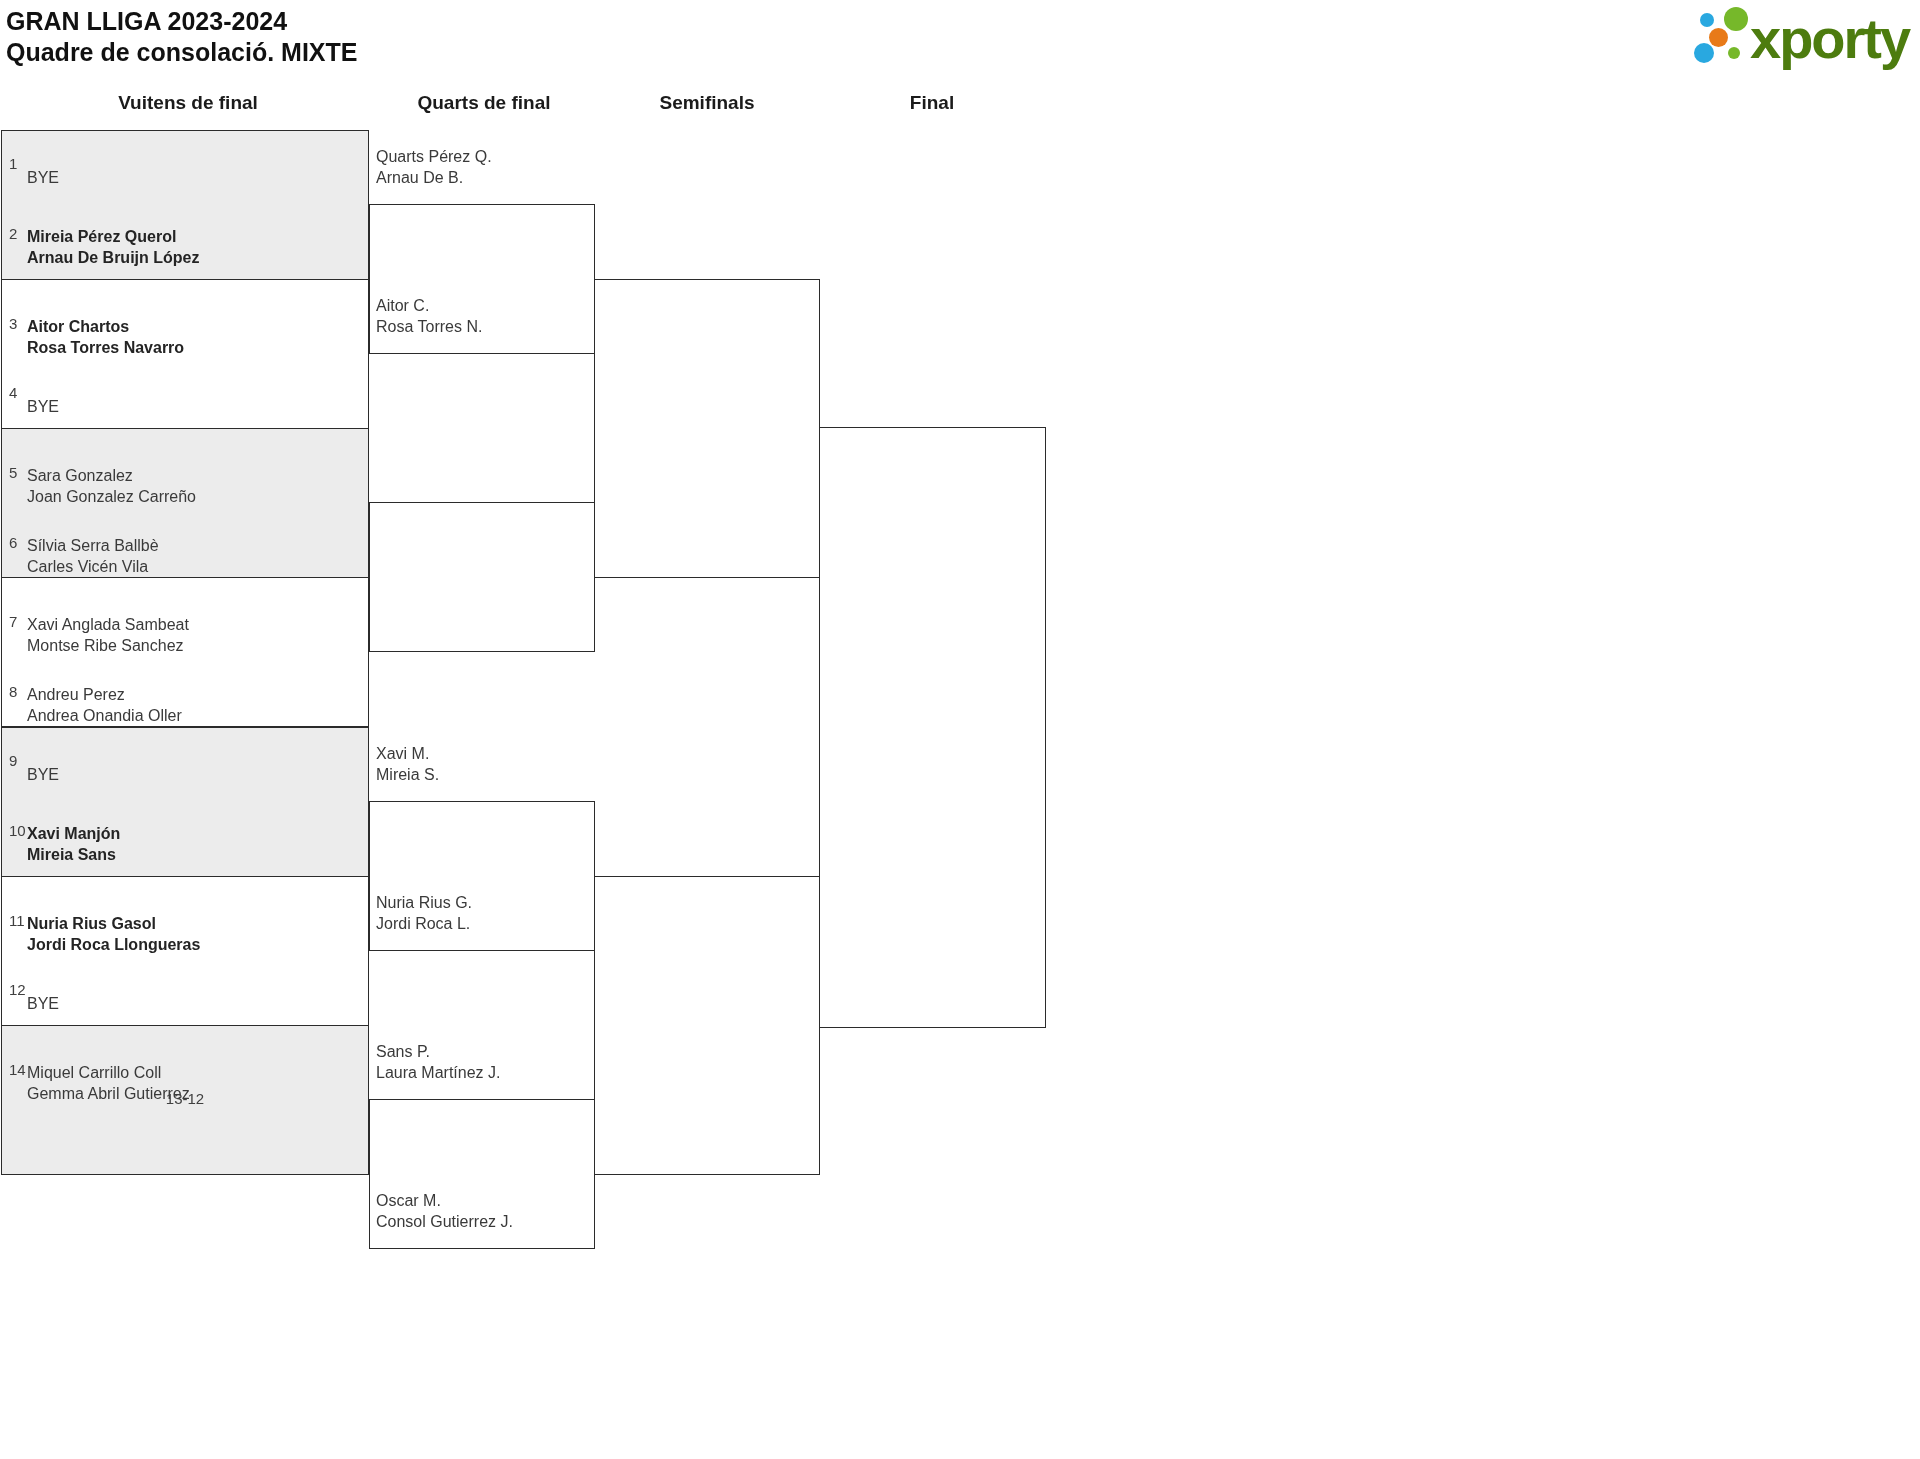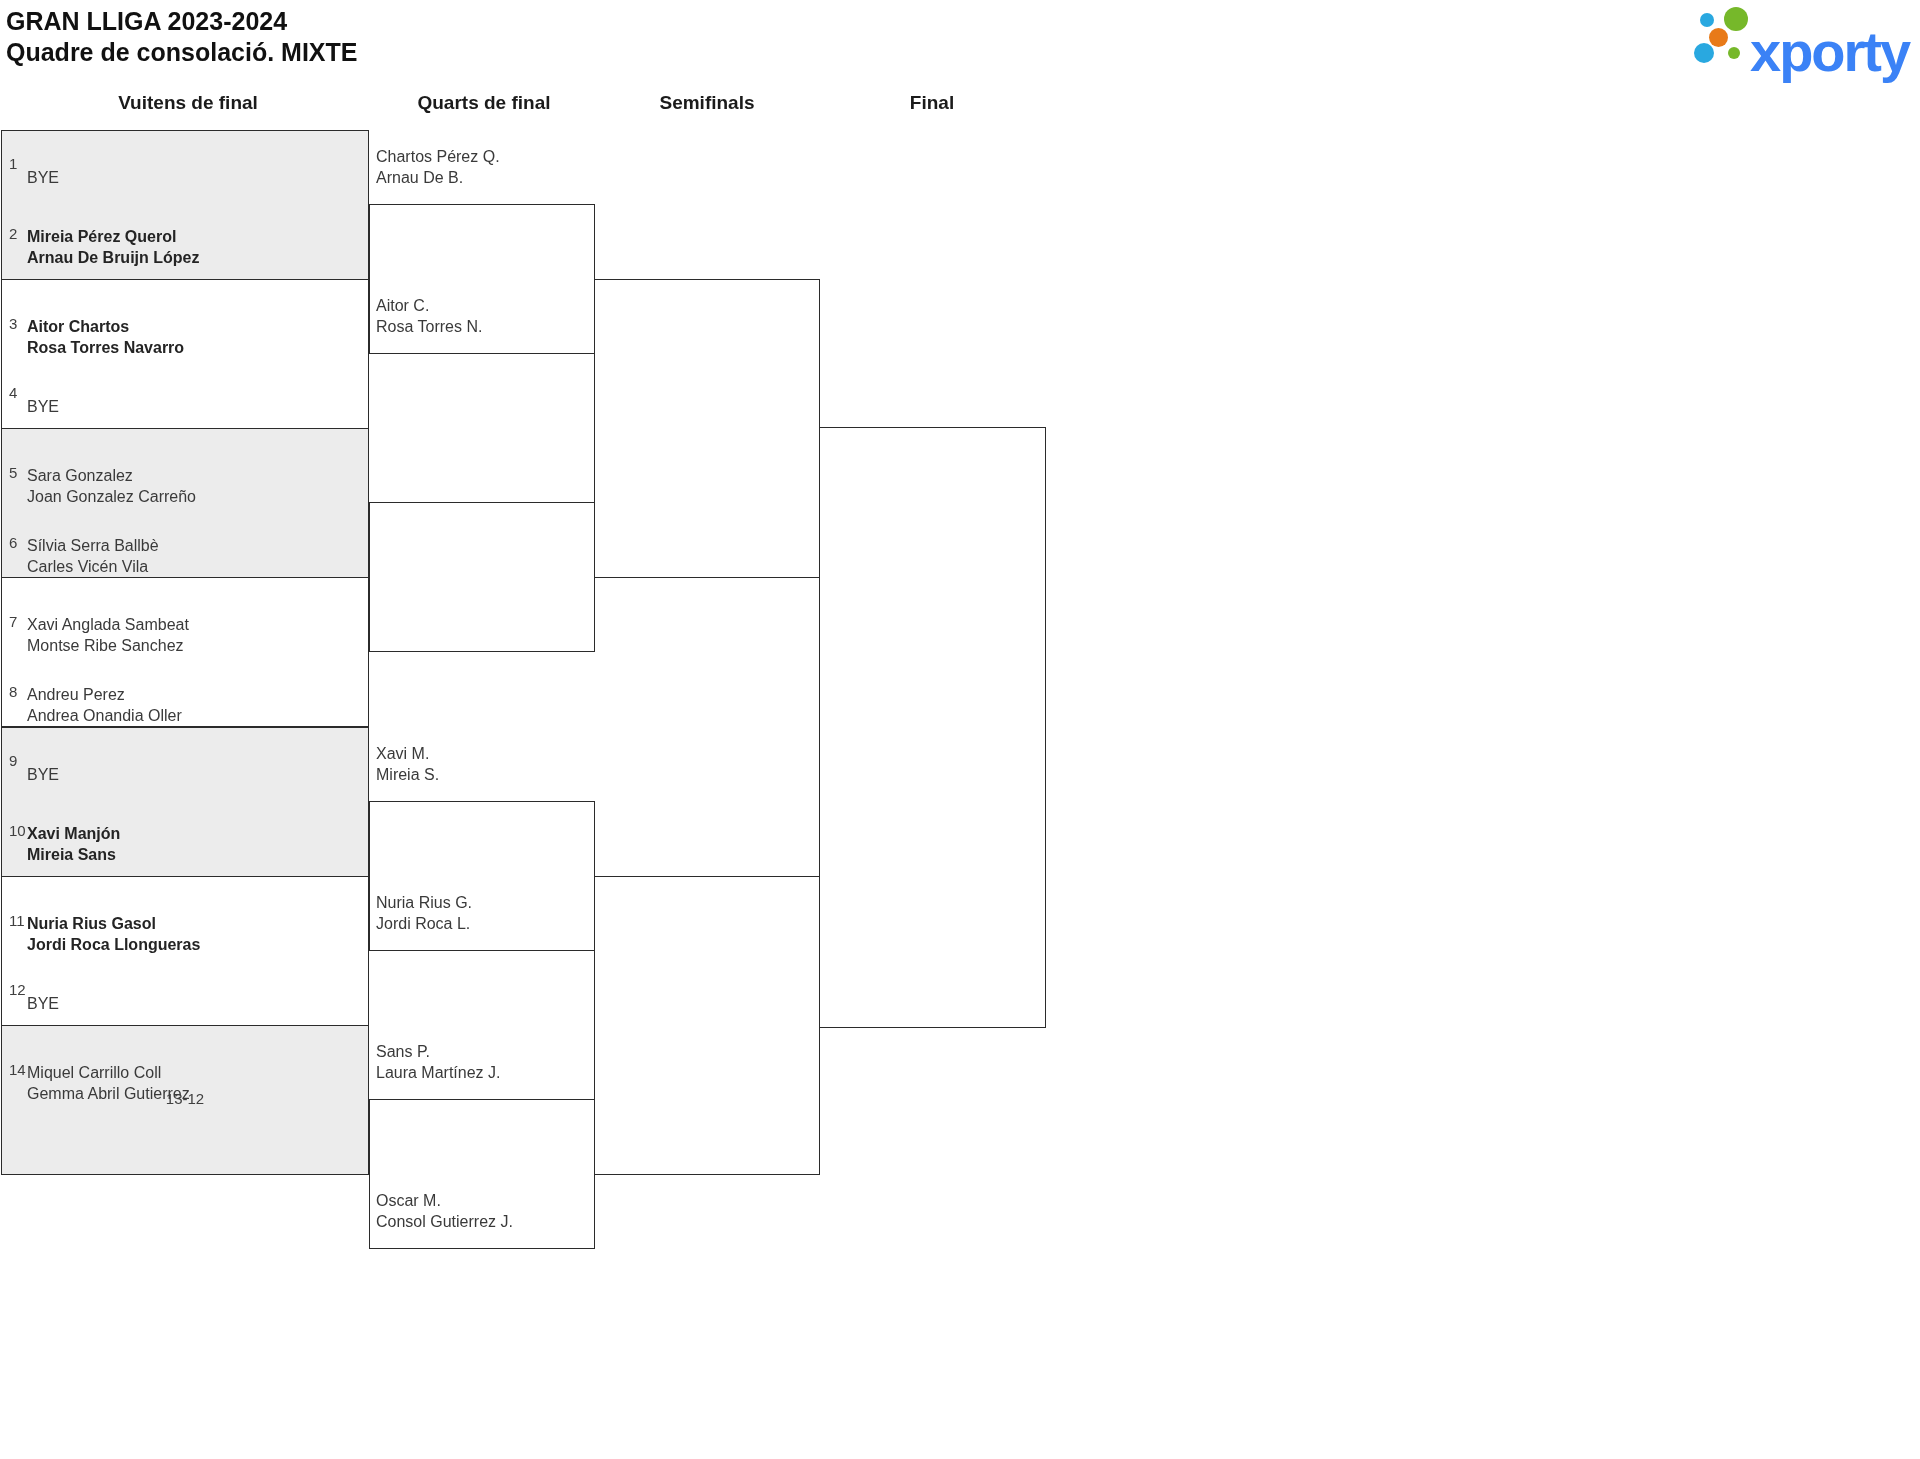--- a/index.html
+++ b/index.html
@@ -11,21 +11,21 @@
   .subtitle{position:absolute;left:6px;top:37px;font-size:25px;line-height:31px;font-weight:700;color:#111;}
 
   
   .logo{position:absolute;left:1690px;top:0;width:230px;height:75px;cursor:pointer;}
   .dot{position:absolute;border-radius:50%;}
   .dot.b1{left:10px;top:13px;width:14px;height:14px;background:#29a8e0;}
   .dot.g1{left:34px;top:7px;width:24px;height:24px;background:#76b82a;}
   .dot.o1{left:19px;top:28px;width:19px;height:19px;background:#e87a18;}
   .dot.b2{left:4px;top:43px;width:20px;height:20px;background:#29a8e0;}
   .dot.g2{left:38px;top:47px;width:12px;height:12px;background:#76b82a;}
-  .brand{position:absolute;left:60px;top:19px;font-size:56px;font-weight:700;letter-spacing:-2px;color:#3b82f6;}
+  .brand{position:absolute;left:60px;top:6px;font-size:56px;font-weight:700;letter-spacing:-2px;color:#4d7c0f;}
 
   
   .hdr{position:absolute;top:92px;width:300px;text-align:center;font-size:19px;font-weight:600;color:#1b1b1b;}
 
   
   .match{position:absolute;left:1px;width:368px;height:150px;border:1px solid #2b2b2b;background:#fff;
          box-sizing:border-box;display:flex;flex-direction:column;justify-content:space-between;
          padding:8px 8px 11px 7px;}
   .match.shaded{background:#ececec;}
   .slot{display:flex;align-items:center;}
@@ -186,21 +186,21 @@
   <div class="obox" style="left:369px;top:502px;width:226px;height:150px"></div>
   <div class="obox" style="left:369px;top:801px;width:226px;height:150px"></div>
   <div class="obox" style="left:369px;top:1099px;width:226px;height:150px"></div>
 
   <div class="obox" style="left:594px;top:279px;width:226px;height:299px"></div>
   <div class="obox" style="left:594px;top:876px;width:226px;height:299px"></div>
 
   <div class="obox" style="left:819px;top:427px;width:227px;height:601px"></div>
 
   <div class="adv" style="top:146px">
-    <div>Chartos Pérez Q.</div>
+    <div>Quarts Pérez Q.</div>
       <div>Arnau De B.</div>
   </div>
   <div class="adv" style="top:295px">
     <div>Aitor C.</div>
       <div>Rosa Torres N.</div>
   </div>
   <div class="adv" style="top:743px">
     <div>Xavi M.</div>
       <div>Mireia S.</div>
   </div>

